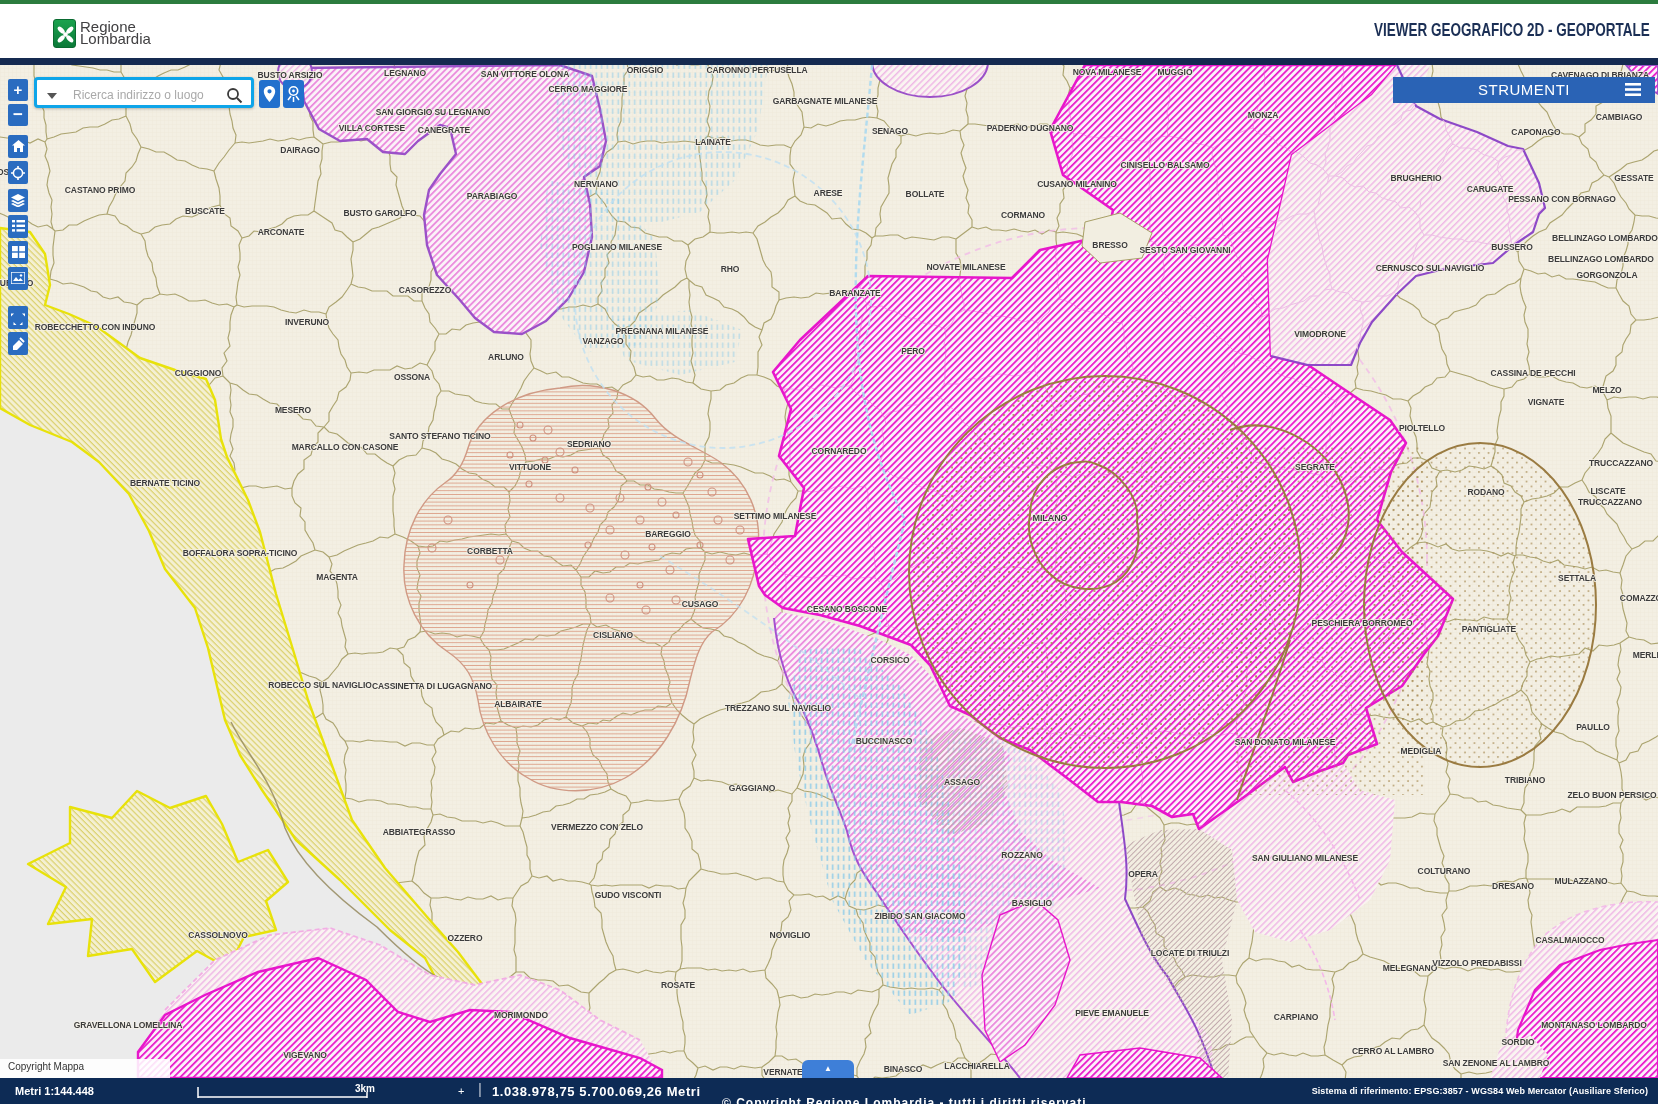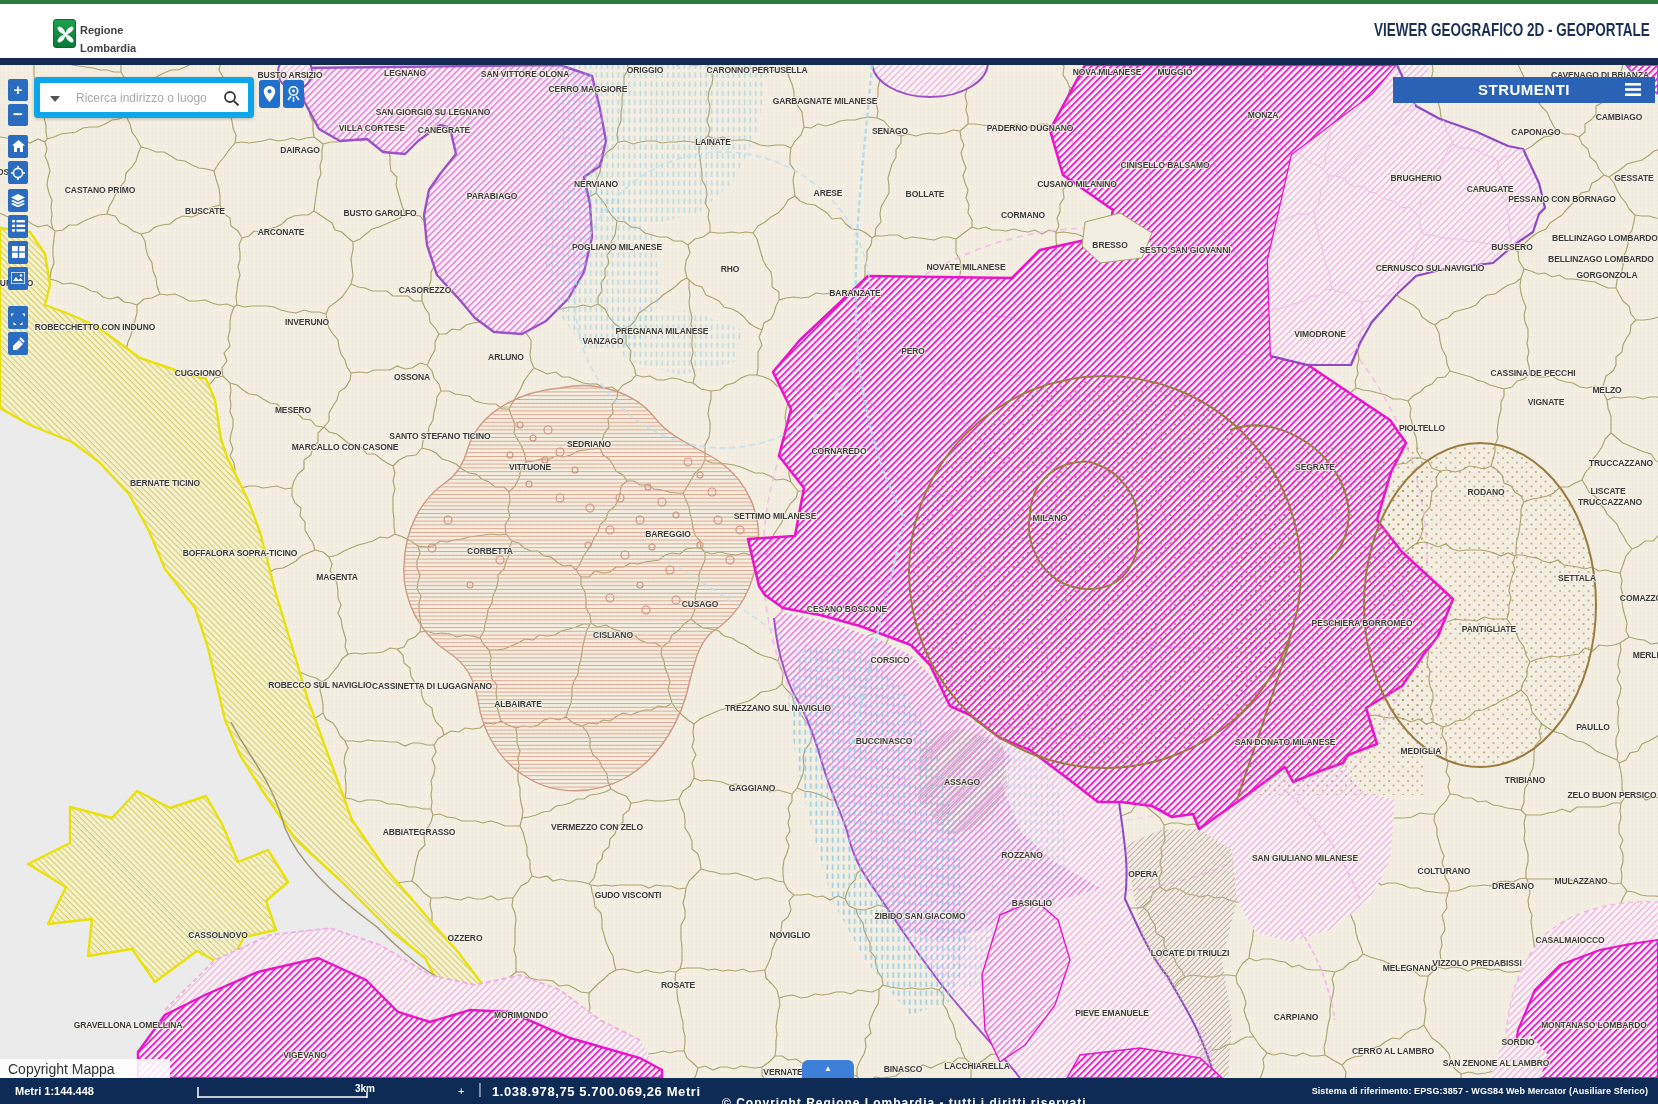--- a/index.html
+++ b/index.html
@@ -1,34 +1,34 @@
 <!DOCTYPE html>
 <html><head><meta charset="utf-8"><style>
 *{margin:0;padding:0;box-sizing:border-box}
 html,body{width:1658px;height:1104px;overflow:hidden;font-family:"Liberation Sans",sans-serif;background:#fff}
 #page{position:relative;width:1658px;height:1104px}
 #greenbar{position:absolute;top:0;left:0;width:1658px;height:4px;background:#2c7c3e}
 #header{position:absolute;top:4px;left:0;width:1658px;height:54px;background:#fff}
 #navy{position:absolute;top:58px;left:0;width:1658px;height:7px;background:#152a50}
 #logo{position:absolute;top:15px;left:53px;width:23px;height:29px;border-radius:3px;background:linear-gradient(#1aa24e,#0b7a38);border:1px solid #0a6b31}
-#logotext{position:absolute;top:17px;left:80px;font-size:11px;font-weight:700;color:#414042;line-height:18px;letter-spacing:0}
+#logotext{position:absolute;top:17px;left:80px;font-size:15px;font-weight:400;color:#414042;line-height:12px;letter-spacing:0}
 #title{position:absolute;top:16px;right:8px;font-size:18px;font-weight:700;color:#1b2f55;transform:scaleX(0.75);transform-origin:right center;white-space:nowrap}
 #mapwrap{position:absolute;top:65px;left:0;width:1658px;height:1013px;overflow:hidden;background:#b91c1c}
 #map{filter:blur(0.35px)}
 #statusbar{position:absolute;top:1078px;left:0;width:1658px;height:26px;background:#0d2b55;color:#fff}
 .sb{position:absolute;font-size:11px;font-weight:700;color:#fff;white-space:nowrap}
-#copyright{position:absolute;top:1059px;left:0;width:170px;height:19px;background:rgba(255,255,255,0.88);font-size:14px;color:#333;padding:2px 0 0 8px}
+#copyright{position:absolute;top:1059px;left:0;width:170px;height:19px;background:rgba(255,255,255,0.88);font-size:10px;color:#333;padding:2px 0 0 8px}
 #bluetab{position:absolute;top:1060px;left:802px;width:52px;height:18px;background:#3e7fd8;border-radius:6px 6px 0 0;text-align:center;color:#fff;font-size:8px;line-height:18px}
-#searchbox{position:absolute;top:77px;left:34px;width:220px;height:41px;background:#fff;border:6px solid #0ea5e9;border-radius:4px;box-shadow:0 1px 3px rgba(0,0,0,0.25)}
+#searchbox{position:absolute;top:77px;left:34px;width:220px;height:31px;background:#fff;border:3px solid #0ea5e9;border-radius:4px;box-shadow:0 1px 3px rgba(0,0,0,0.25)}
 #searchbox .caret{position:absolute;left:10px;top:13px;width:0;height:0;border-left:5px solid transparent;border-right:5px solid transparent;border-top:6px solid #555}
 #searchbox .ph{position:absolute;left:36px;top:8px;font-size:12px;color:#a9a9a9}
 .zbtn{position:absolute;left:8px;width:20px;height:22px;background:#2a6cc0;border-radius:2px;color:#fff;text-align:center;font-size:15px;font-weight:700;line-height:21px}
 .tbtn{position:absolute;left:8px;width:20px;height:23px;background:#2a6cc0;border-radius:2px;color:#fff;text-align:center}
 .tbtn svg{margin-top:5px}
-#strumenti{position:absolute;top:77px;left:1393px;width:262px;height:26px;background:#2a63b5;color:#fff;text-align:center;font-size:15px;font-weight:700;line-height:26px;letter-spacing:0.5px}
+#strumenti{position:absolute;top:77px;left:1393px;width:262px;height:26px;background:#2a63b5;color:#fff;text-align:center;font-size:15px;font-weight:400;line-height:26px;letter-spacing:0.5px}
 #strumenti .burger{position:absolute;right:14px;top:6px;width:16px;height:13px}
 .sbtn{position:absolute;top:80px;width:21px;height:28px;background:#2270cd;border-radius:3px}
 </style></head><body>
 <div id="page">
 <div id="mapwrap"><svg id="map" viewBox="0 65 1658 1013" width="1658" height="1013" xmlns="http://www.w3.org/2000/svg">
 <defs>
 <pattern id="pMag" width="4.7" height="4.7" patternUnits="userSpaceOnUse" patternTransform="rotate(-45)">
             <rect width="4.7" height="4.7" fill="#fcf0fa"></rect>
             <rect width="4.7" height="1.7" fill="#e812c9"></rect>
           </pattern>

